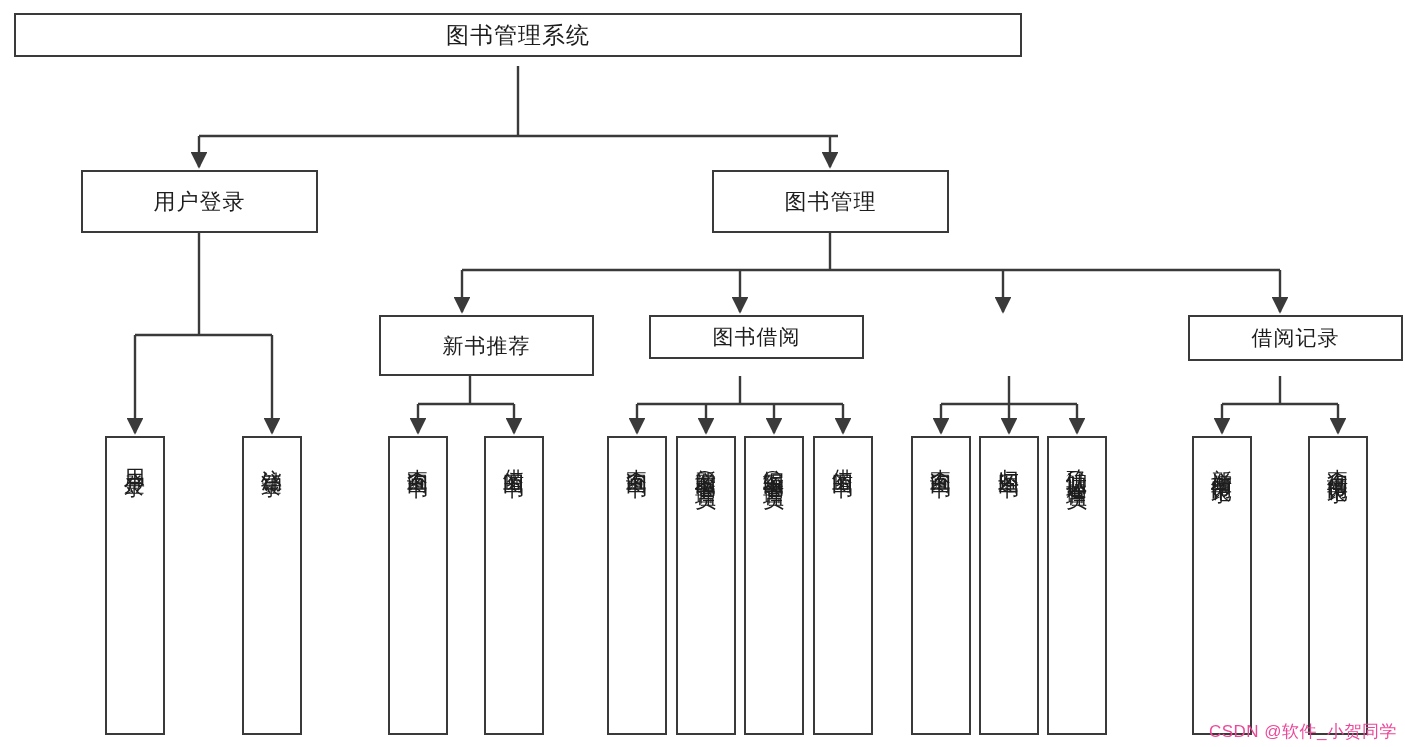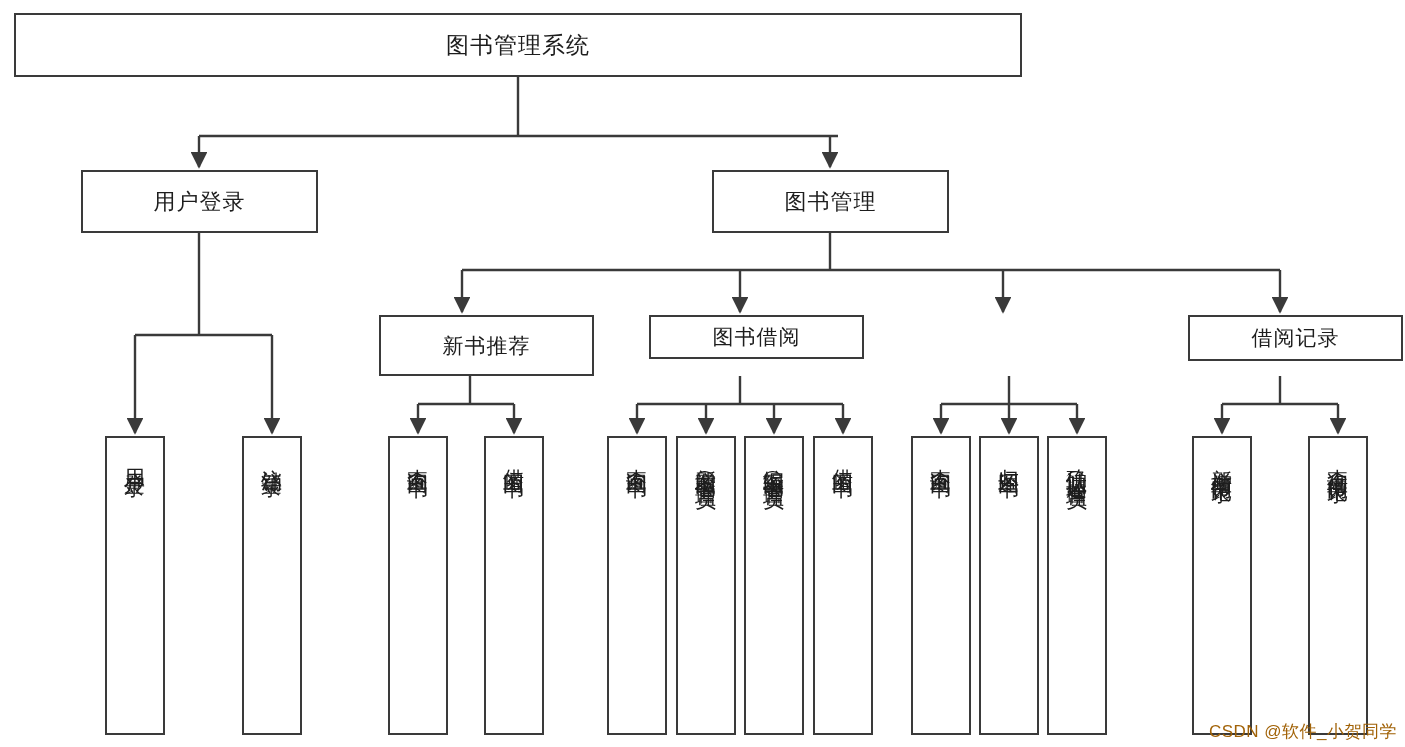--- a/index.html
+++ b/index.html
@@ -28,21 +28,21 @@
   .vtext{
     writing-mode:vertical-rl;
     text-orientation:upright;
     letter-spacing:3px;
     line-height:1;
     white-space:nowrap;
   }
   .htext{white-space:nowrap;letter-spacing:1px;}
   #watermark{
     position:absolute;right:8px;bottom:4px;
-    font-size:17px;color:#a16207;
+    font-size:17px;color:#ec4899;
     letter-spacing:0.5px;white-space:nowrap;
     pointer-events:none;
     text-align:center;
   }
 </style>
 </head>
 <body>
 
 <div id="diagram-root">
 
@@ -89,21 +89,21 @@
       <path d="M 1009 404 L 1009 433" marker-end="url(#arrow)"></path>
       <path d="M 1077 404 L 1077 433" marker-end="url(#arrow)"></path>
 
       <path d="M 1280 376 L 1280 404"></path>
       <path d="M 1222 404 L 1338 404"></path>
       <path d="M 1222 404 L 1222 433" marker-end="url(#arrow)"></path>
       <path d="M 1338 404 L 1338 433" marker-end="url(#arrow)"></path>
     </g>
   </svg>
 
-  <div class="node-box lvl0" style="left:14px;top:13px;width:1008px;height:64px;">
+  <div class="node-box lvl0" style="left:14px;top:13px;width:1008px;height:44px;">
     <span class="htext">图书管理系统</span>
   </div>
 
   <div class="node-box lvl1" style="left:81px;top:170px;width:237px;height:63px;">
     <span class="htext">用户登录</span>
   </div>
   <div class="node-box lvl1" style="left:712px;top:170px;width:237px;height:63px;">
     <span class="htext">图书管理</span>
   </div>
 

